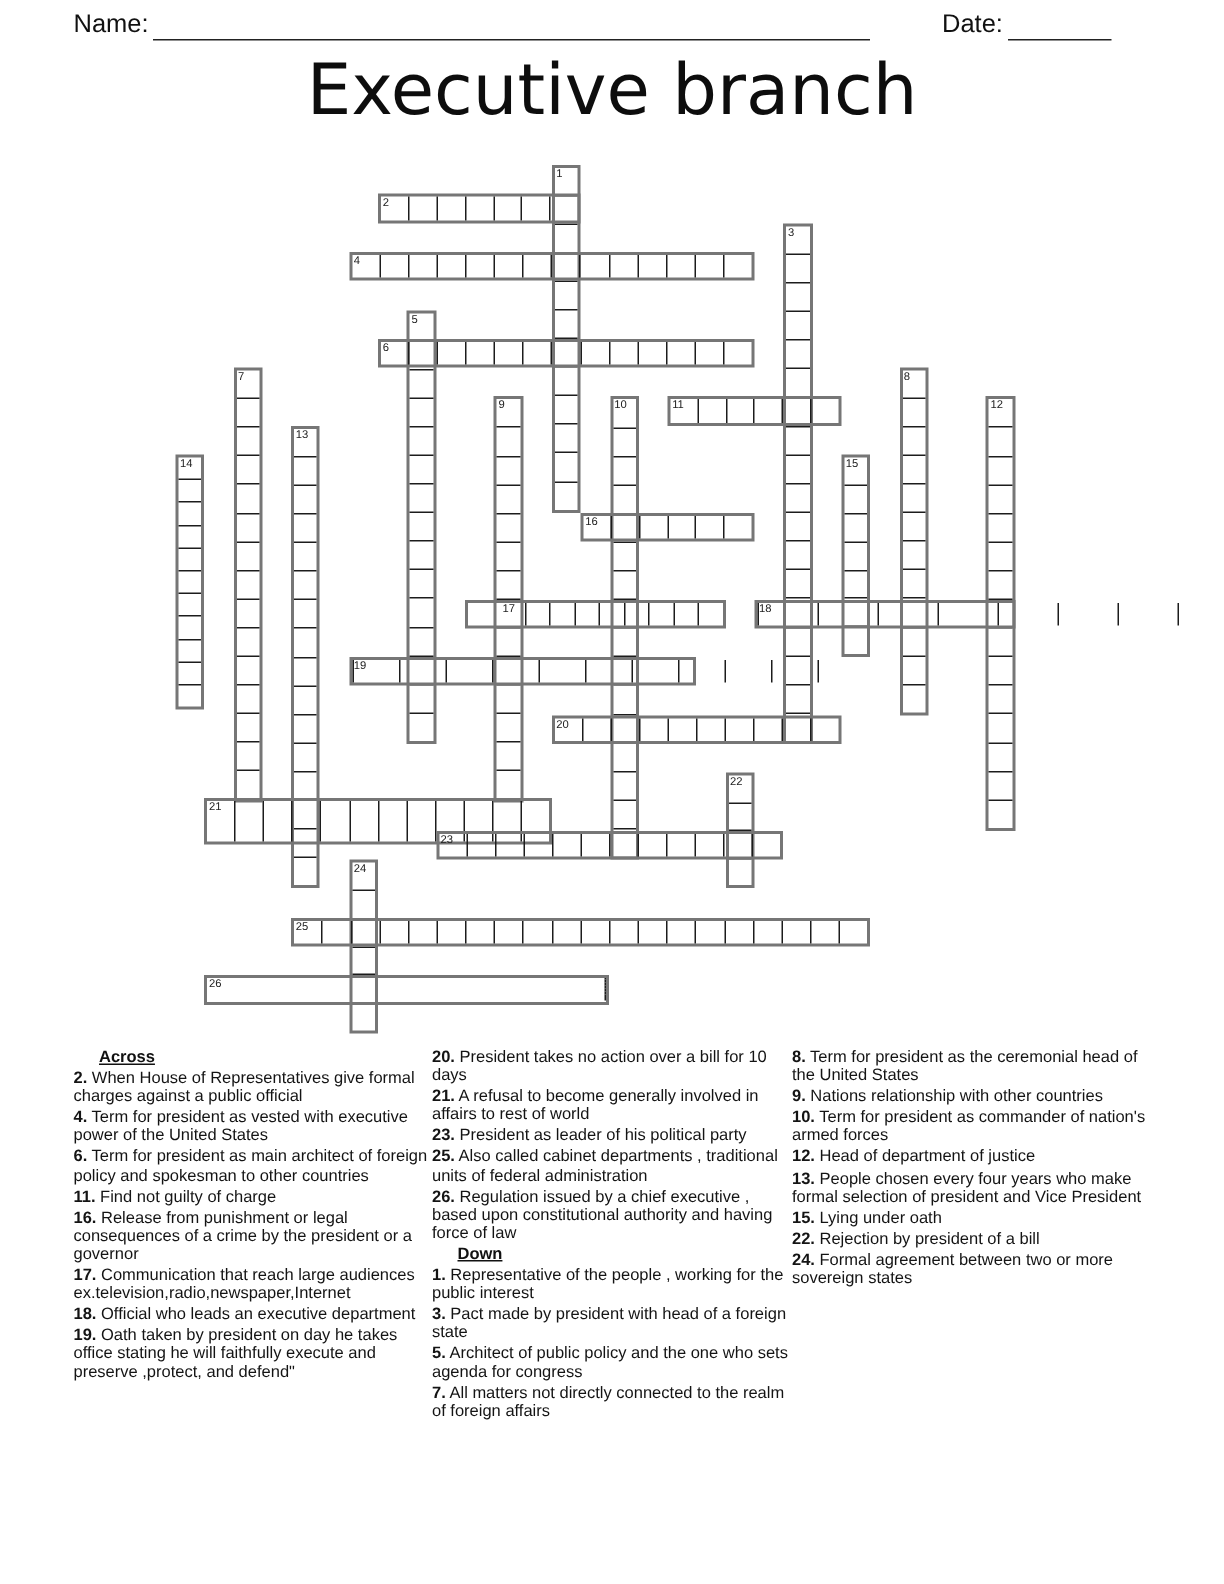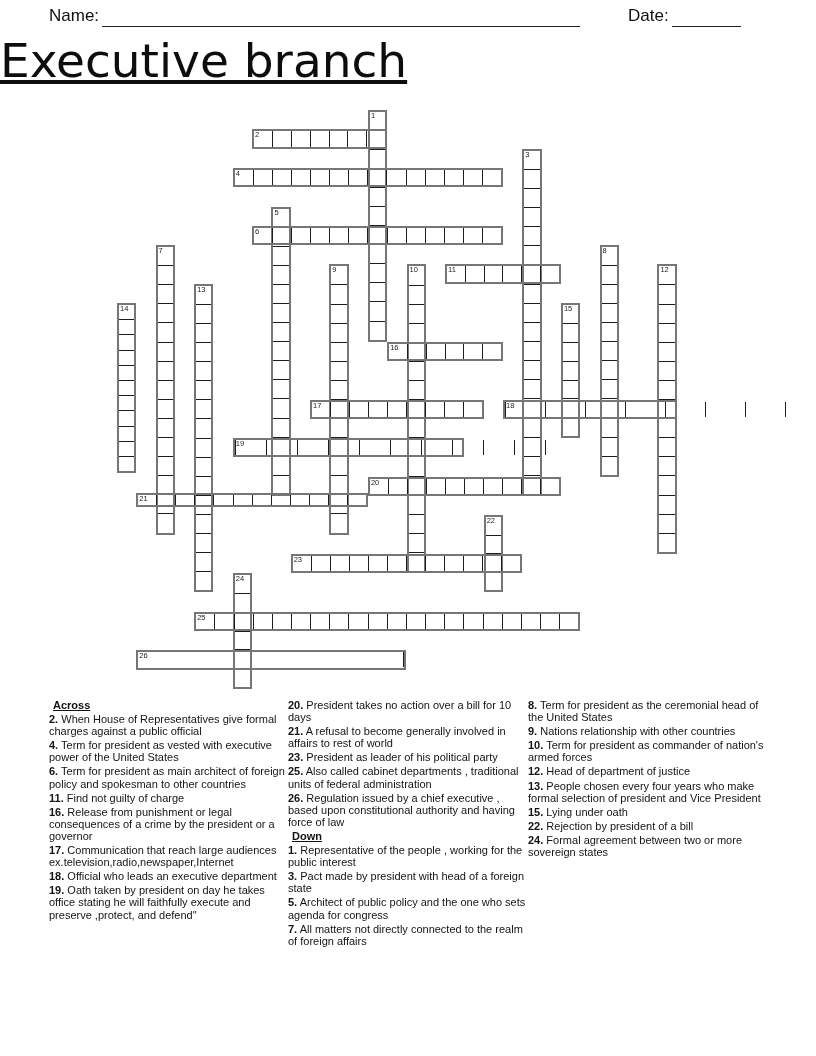--- a/index.html
+++ b/index.html
@@ -8,23 +8,23 @@
 
   
   .hdr-label{position:absolute;font-size:17px;font-weight:400;color:#111;}
   #name-label{left:49px;top:6px;}
   #date-label{left:628px;top:6px;}
   .fill-line{position:absolute;border-bottom:1.4px solid #222;height:1px;}
   #name-line{left:102px;top:25px;width:478px;}
   #date-line{left:672px;top:25px;width:69px;}
 
   
-  #page-title{position:absolute;left:0;top:33px;width:816px;text-align:left;
+  #page-title{position:absolute;left:0;top:33px;width:816px;text-align:center;
       font-family:"DejaVu Sans",sans-serif;font-size:47px;font-weight:500;
-      letter-spacing:0px;color:#0d0d0d;text-decoration:underline;}
+      letter-spacing:0px;color:#0d0d0d;}
 
   
   #grid{position:absolute;left:117px;top:110px;width:561px;height:580px;}
   .word{position:absolute;display:flex;border:2px solid #767676;box-sizing:border-box;
         background:transparent;}
   .word.down{flex-direction:column;}
   .cell{position:relative;flex:1 1 auto;box-sizing:border-box;}
   .word.across > .cell{border-right:1px solid #1c1c1c;}
   .word.across > .cell:last-child{border-right:none;}
   .word.down > .cell{border-bottom:1px solid #1c1c1c;}
@@ -32,21 +32,21 @@
   .cellnum{position:absolute;left:1px;top:0px;font-size:7.5px;line-height:8px;
         color:#222;font-family:"Liberation Sans",sans-serif;}
 
   
   .clue-col{position:absolute;top:699px;width:238px;font-size:11px;line-height:12.1px;}
   #clue-col-1{left:49px;}
   #clue-col-2{left:288px;}
   #clue-col-3{left:528px;width:242px;}
   .clue{margin:0 0 2px 0;color:#141414;}
   .clue b{font-weight:700;}
-  .clue-header{font-weight:700;text-decoration:underline;margin:0 0 2px 4px;color:#111;}
+  .clue-header{font-weight:700;text-decoration:underline;margin:0 0 2px 17px;color:#111;}
 </style>
 </head>
 <body>
 
 <div id="page">
   <div class="hdr-label" id="name-label">Name:</div>
   <div class="fill-line" id="name-line"></div>
   <div class="hdr-label" id="date-label">Date:</div>
   <div class="fill-line" id="date-line"></div>
 
@@ -307,21 +307,21 @@
       <div class="word across" style="left: 270.2px; top: 231.6px; width: 115.8px; height: 19.3px;">
         <div class="cell">
           <span class="cellnum">16</span>
         </div>
         <div class="cell"></div>
         <div class="cell"></div>
         <div class="cell"></div>
         <div class="cell"></div>
         <div class="cell"></div>
       </div>
-      <div class="word across" style="left: 193px; top: 289.5px; width: 173.7px; height: 19.3px;">
+      <div class="word across" style="left: 193px; top: 289.5px; width: 173.7px; height: 19.3px; padding-left: 22px;">
         <div class="cell">
           <span class="cellnum">17</span>
         </div>
         <div class="cell"></div>
         <div class="cell"></div>
         <div class="cell"></div>
         <div class="cell"></div>
         <div class="cell"></div>
         <div class="cell"></div>
         <div class="cell"></div>
@@ -363,21 +363,21 @@
         <div class="cell"></div>
         <div class="cell"></div>
         <div class="cell"></div>
         <div class="cell"></div>
         <div class="cell"></div>
         <div class="cell"></div>
         <div class="cell"></div>
         <div class="cell"></div>
         <div class="cell"></div>
       </div>
-      <div class="word across" style="left: 19.3px; top: 383px; width: 231.6px; height: 14px;">
+      <div class="word across" style="left: 19.3px; top: 422px; width: 231.6px; height: 31px;">
         <div class="cell">
           <span class="cellnum">21</span>
         </div>
         <div class="cell"></div>
         <div class="cell"></div>
         <div class="cell"></div>
         <div class="cell"></div>
         <div class="cell"></div>
         <div class="cell"></div>
         <div class="cell"></div>

